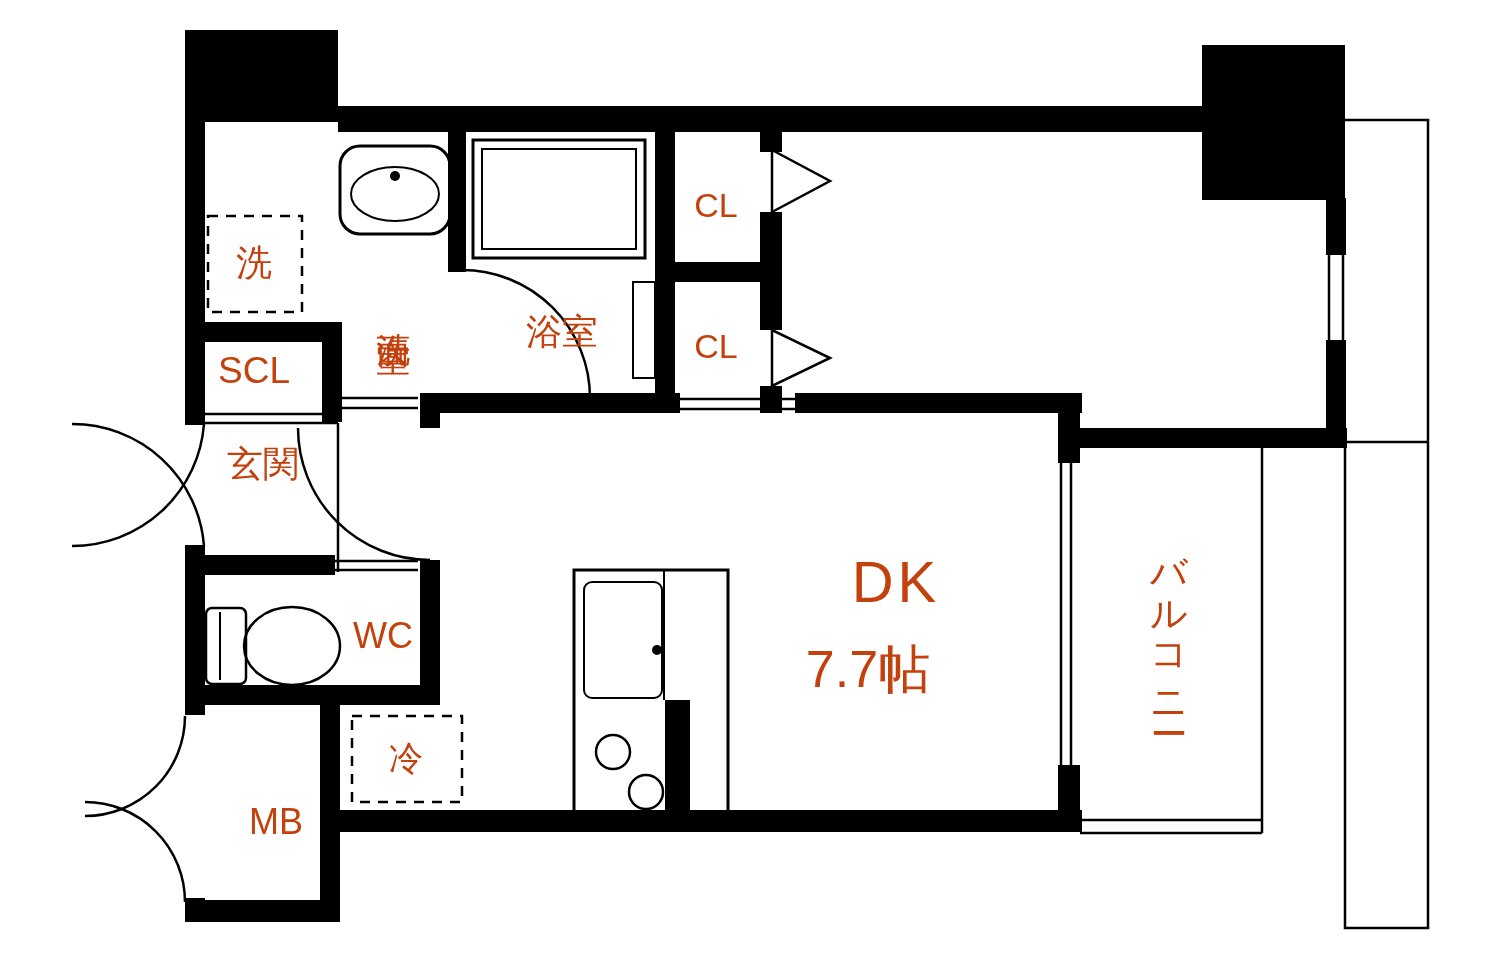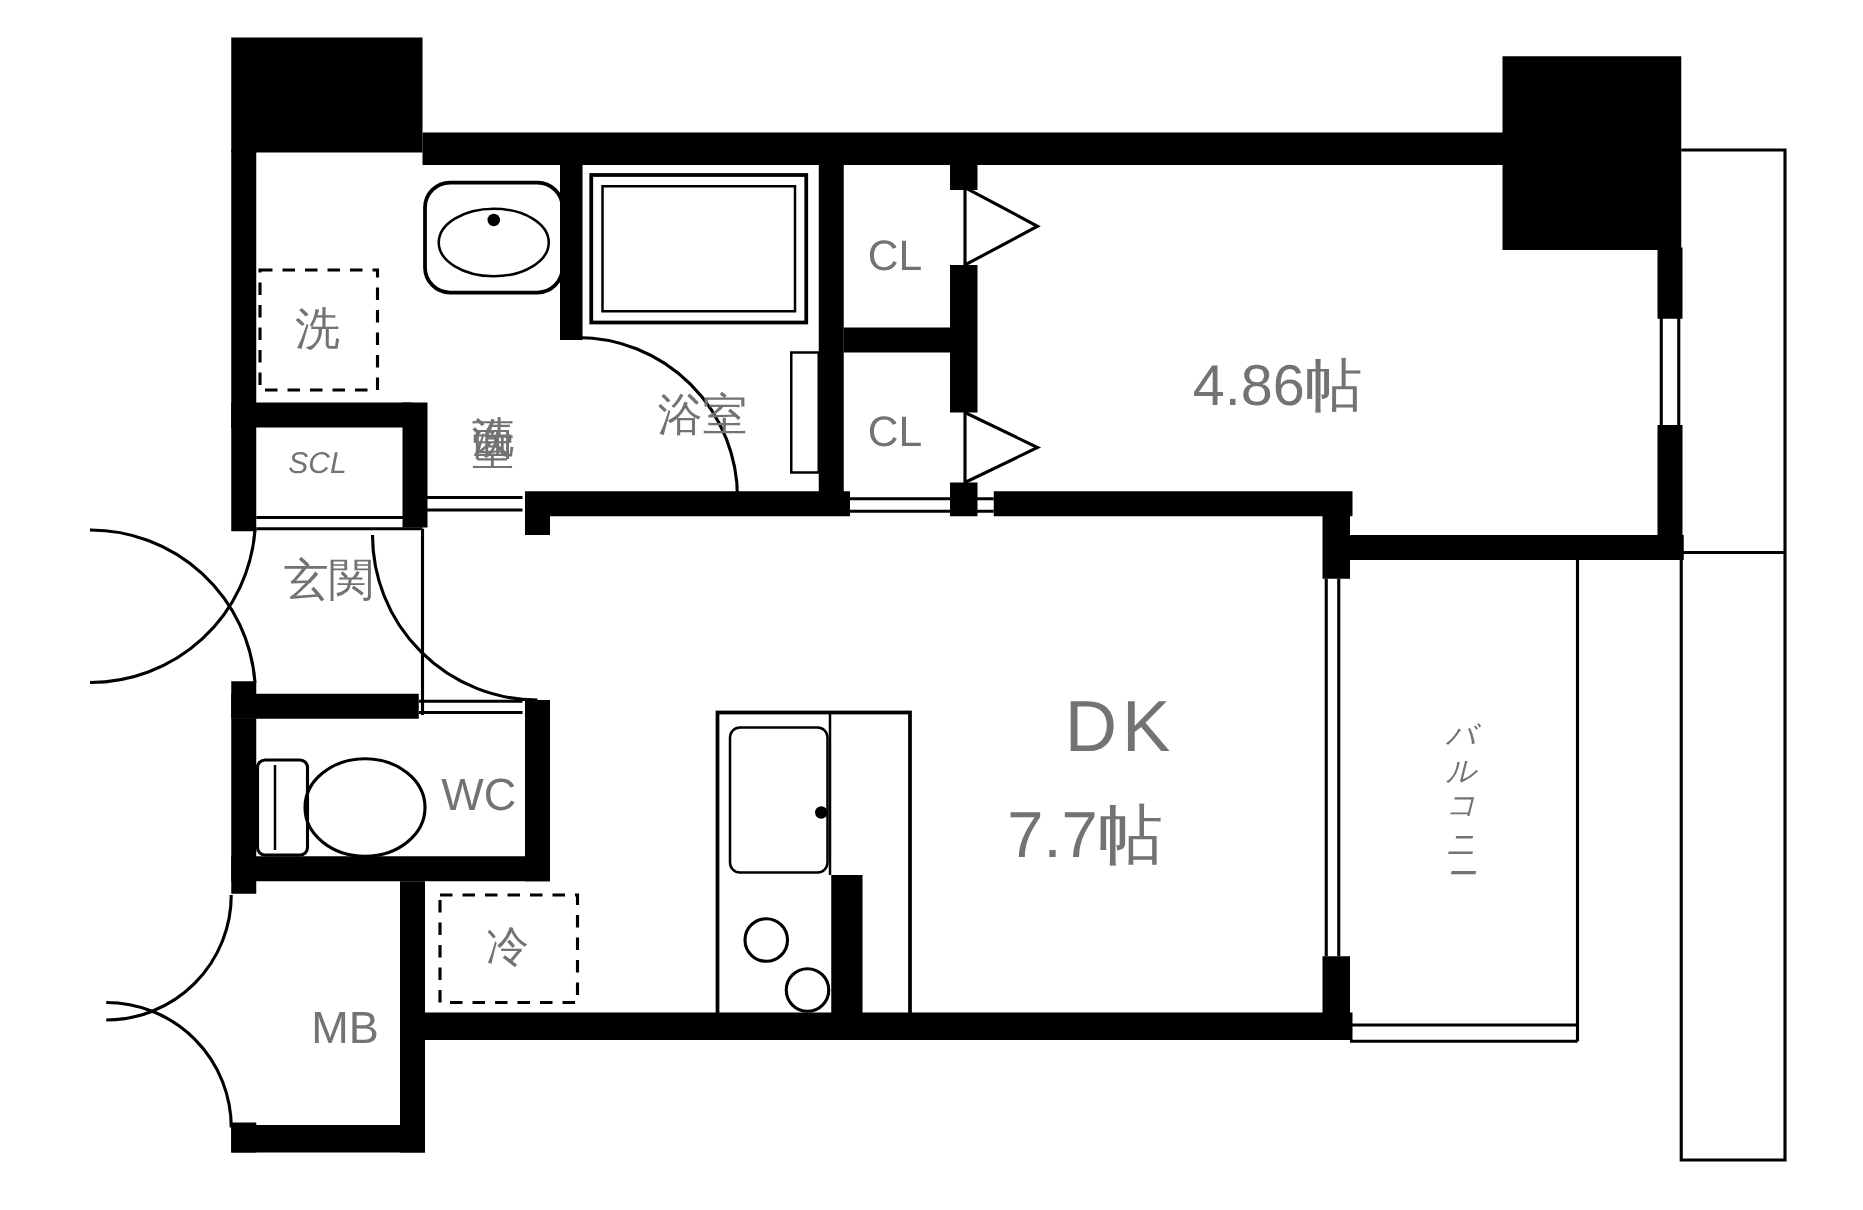--- a/index.html
+++ b/index.html
@@ -7,32 +7,32 @@
     position:relative;
     width:1490px;height:968px;
     background:#ffffff;
     font-family:"Liberation Sans","DejaVu Sans",sans-serif;
     overflow:hidden;
   }
   .plan-svg{position:absolute;left:0;top:0;}
   .label{
     position:absolute;
     transform:translate(-50%,-50%);
-    color:#737373;
+    color:#c2410c;
     white-space:nowrap;
     line-height:1.05;
     text-align:center;
     user-select:none;
   }
   .vertical{
     writing-mode:vertical-rl;
     text-orientation:mixed;
     letter-spacing:4px;
   }
-  .fs32{font-size:24px;font-style:italic;}
+  .fs32{font-size:37px;}
   .fs34{font-size:34px;}
   .fs36{font-size:36px;}
   .fs46{font-size:46px;}
   .fs52{font-size:52px;margin-top:12px;}
   .fs54{font-size:54px;letter-spacing:6px;}
   .fs58{font-size:58px;letter-spacing:4px;margin-left:28px;}
 </style>
 </head>
 <body>
 
@@ -154,21 +154,20 @@
       <rect x="208" y="216" width="94" height="96"></rect>
       <rect x="352" y="716" width="110" height="86"></rect>
     </g>
   </svg>
 
   <div class="label fs36" style="left:254px;top:263px;">洗</div>
   <div class="label vertical fs34" style="left:393px;top:312px;">洗面室</div>
   <div class="label fs36" style="left:562px;top:332px;">浴室</div>
   <div class="label fs34" style="left:716px;top:206px;">CL</div>
   <div class="label fs34" style="left:716px;top:347px;">CL</div>
-  <div class="label fs46" style="left:1022px;top:308px;">4.86帖</div>
   <div class="label fs58" style="left:868px;top:582px;">DK</div>
   <div class="label fs52" style="left:868px;top:657px;">7.7帖</div>
   <div class="label fs32" style="left:254px;top:371px;">SCL</div>
   <div class="label fs36" style="left:263px;top:464px;">玄関</div>
   <div class="label fs36" style="left:383px;top:636px;">WC</div>
   <div class="label fs36" style="left:276px;top:822px;">MB</div>
   <div class="label fs34" style="left:406px;top:759px;">冷</div>
   <div class="label vertical fs32" style="left:1168px;top:625px;">バルコニー</div>
 
 </div>

